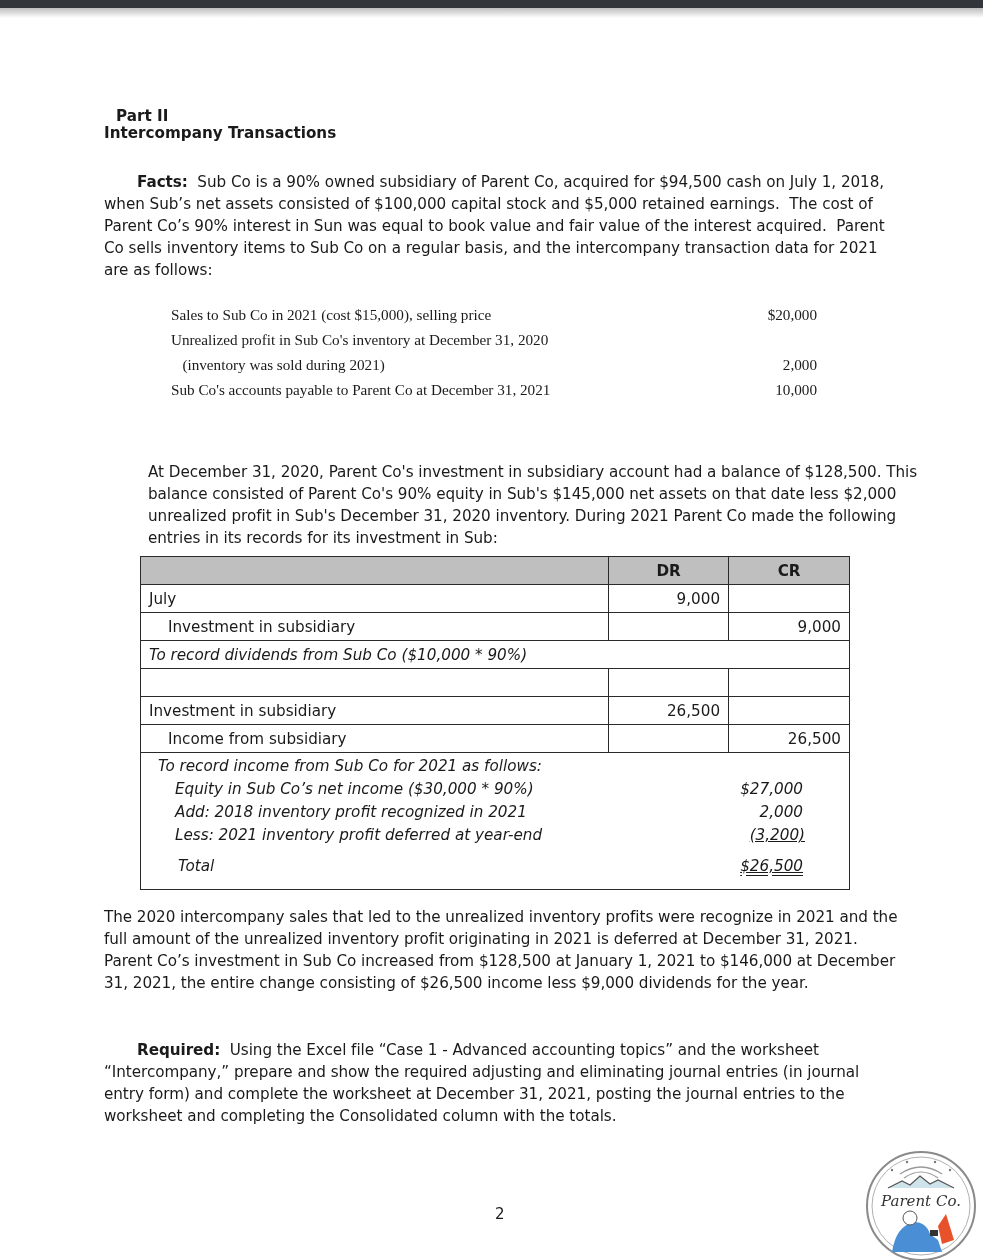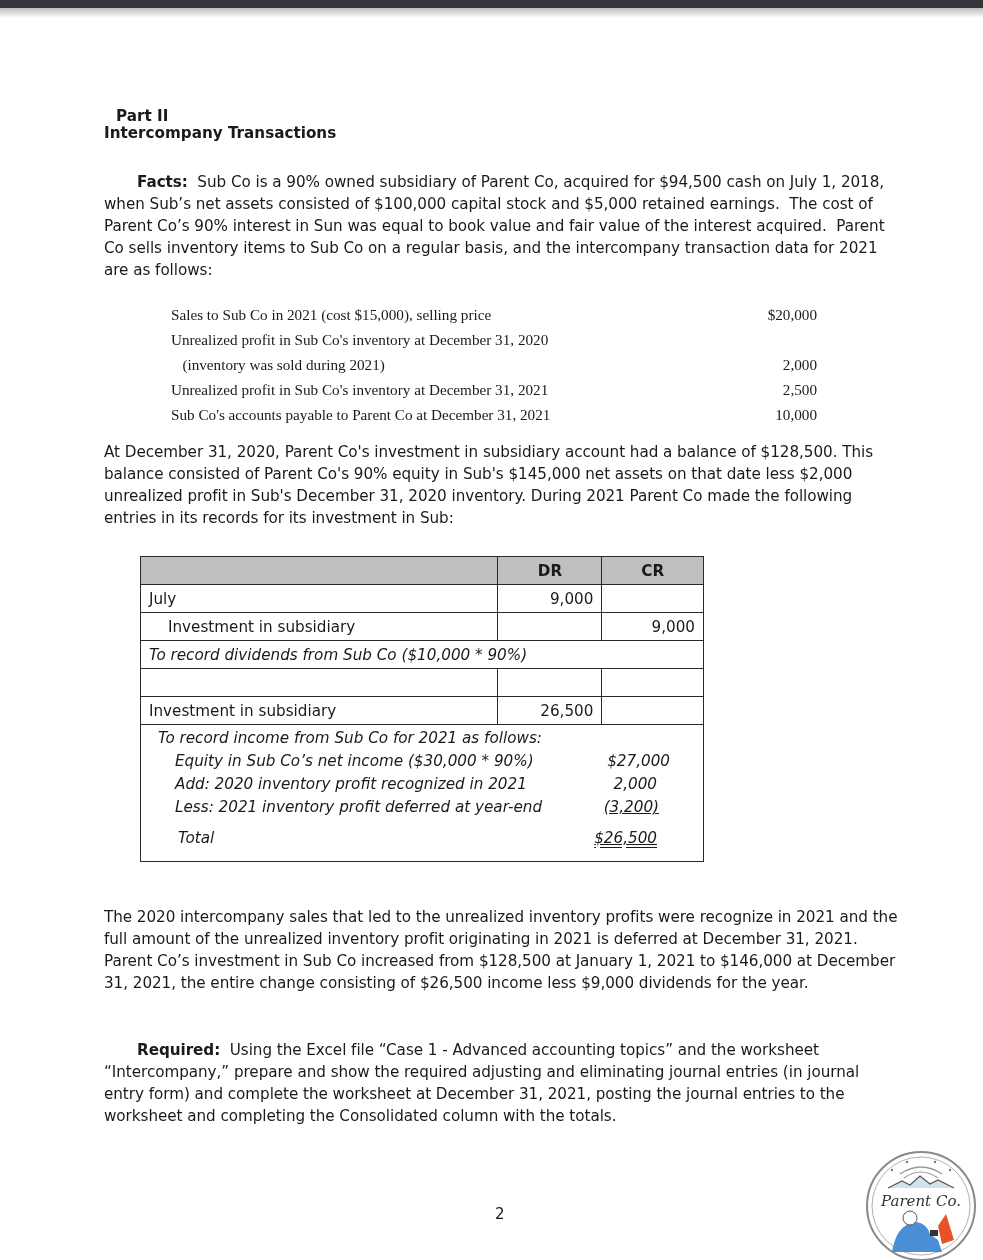--- a/index.html
+++ b/index.html
@@ -12,22 +12,22 @@
   .abs { position: absolute; }
   .h-part { top: 107px; font-weight: bold; margin-left: 12px; }
   .h-title { top: 124px; font-weight: bold; }
   .para { line-height: 22px; letter-spacing: -0.05px; }
   .facts { top: 171px; width: 795px; }
   .b { font-weight: bold; margin-left: 33px; }
   .data-list { position: absolute; left: 67px; top: 304px; width: 640px; font-family: Liberation Serif, serif; }
   .dl-row { position: relative; height: 25px; line-height: 22px; }
   .dl-label { position: absolute; left: 0; white-space: nowrap; }
   .dl-value { position: absolute; right: -6px; text-align: right; white-space: nowrap; }
-  .p2 { top: 441px; width: 795px; }
-  table.je { position: absolute; left: 140px; top: 556px; width: 564px; border-collapse: collapse; border-radius: 28px; }
+  .p2 { top: 461px; width: 795px; margin-left: 44px; }
+  table.je { position: absolute; left: 140px; top: 556px; width: 710px; border-collapse: collapse; border-radius: 28px; }
   table.je td, table.je th { border: 1px solid #2a2a2a; height: 28px; padding: 0 8px; font-size: 15.2px; }
   table.je th { background: #bfbfbf; font-weight: bold; text-align: center; }
   table.je th.lbl { background: #bfbfbf; }
   .c-lbl { width: 469px; }
   .c-dr { width: 120px; text-align: right; }
   .c-cr { width: 121px; text-align: right; }
   .indent { padding-left: 27px !important; }
   .it { font-style: italic; margin-top: 28px; }
   td.note { padding: 0; }
   .note-wrap { position: relative; height: 136px; }
@@ -59,24 +59,20 @@
     </div>
     <div class="dl-row">
       <span class="dl-label">Unrealized profit in Sub Co's inventory at December 31, 2020</span>
       <span class="dl-value"></span>
     </div>
     <div class="dl-row">
       <span class="dl-label" style="white-space:pre">   (inventory was sold during 2021)</span>
       <span class="dl-value">2,000</span>
     </div>
     <div class="dl-row">
-      <span class="dl-label">Unrealized profit in Sub Co's inventory at December 31, 2021</span>
-      <span class="dl-value">2,500</span>
-    </div>
-    <div class="dl-row">
       <span class="dl-label">Sub Co's accounts payable to Parent Co at December 31, 2021</span>
       <span class="dl-value">10,000</span>
     </div>
   </div>
 
   <div class="abs para p2">At December 31, 2020, Parent Co's investment in subsidiary account had a balance of $128,500.  This balance consisted of Parent Co's 90% equity in Sub's $145,000 net assets on that date less $2,000 unrealized profit in Sub's December 31, 2020 inventory.  During 2021 Parent Co made the following entries in its records for its investment in Sub:</div>
 </div>
 
 <table class="je">
   <tbody>
@@ -102,26 +98,31 @@
     <td class="c-lbl"></td>
     <td class="c-dr"></td>
     <td class="c-cr"></td>
   </tr>
   <tr>
     <td class="c-lbl">Investment in subsidiary</td>
     <td class="c-dr">26,500</td>
     <td class="c-cr"></td>
   </tr>
   <tr>
+    <td class="c-lbl indent">Income from subsidiary</td>
+    <td class="c-dr"></td>
+    <td class="c-cr">26,500</td>
+  </tr>
+  <tr>
     <td colspan="3" class="note">
       <div class="note-wrap">
         <div class="note-line" style="top:4px">To record income from Sub Co for 2021 as follows:</div>
         <div class="note-line" style="top:27px;left:26px">Equity in Sub Co’s net income ($30,000 * 90%)</div>
-        <div class="note-amt" style="top:27px;right:25px">$27,000</div>
-        <div class="note-line" style="top:50px;left:26px">Add:  2020 inventory profit recognized in 2021</div>
+        <div class="note-amt" style="top:27px;right:38px">$27,000</div>
+        <div class="note-line" style="top:50px;left:26px">Add:  2018 inventory profit recognized in 2021</div>
         <div class="note-amt" style="top:50px;right:38px">2,000</div>
         <div class="note-line" style="top:73px;left:26px">Less:  2021 inventory profit deferred at year-end</div>
         <div class="note-amt" style="top:73px;right:36px"><span class="u1" style="padding-left:16px">(3,200)</span></div>
         <div class="note-line" style="top:104px;left:29px">Total</div>
         <div class="note-amt" style="top:104px;right:38px"><span class="u2">$26,500</span></div>
       </div>
     </td>
   </tr>
 </tbody>
   </table>

